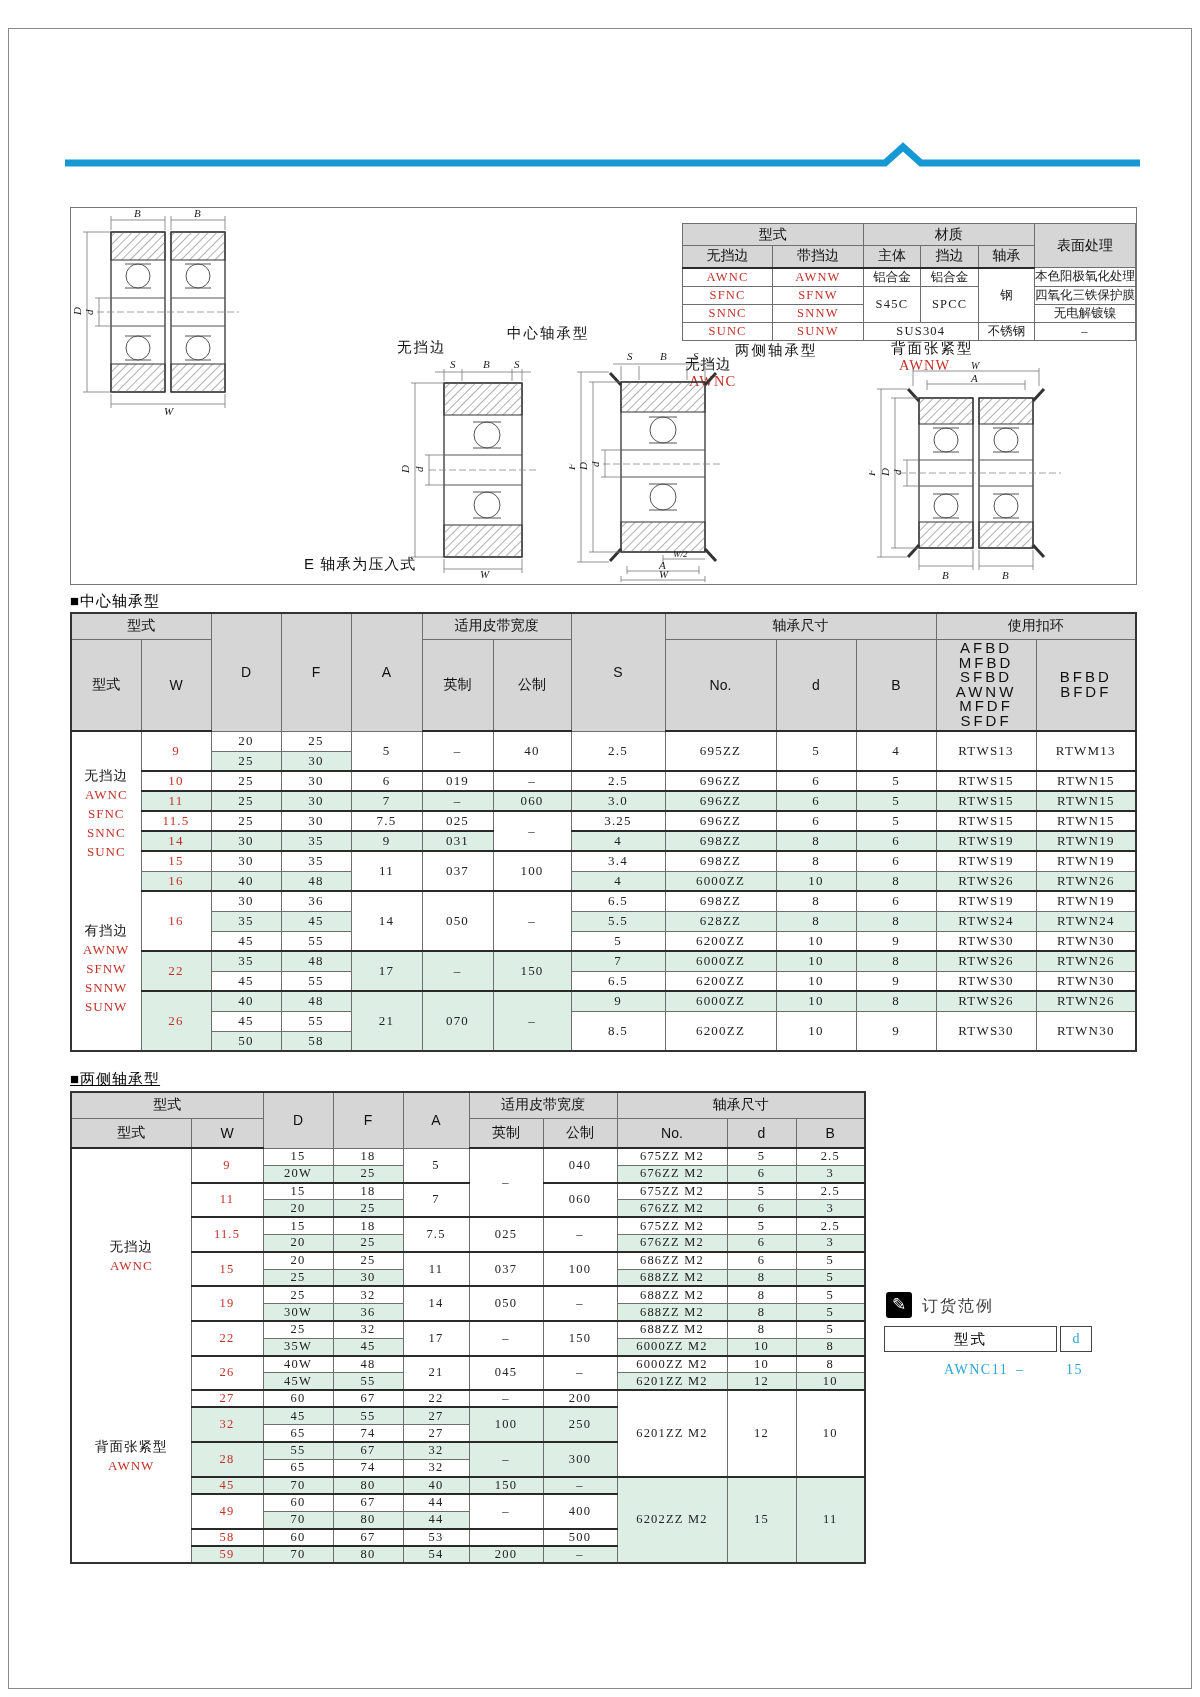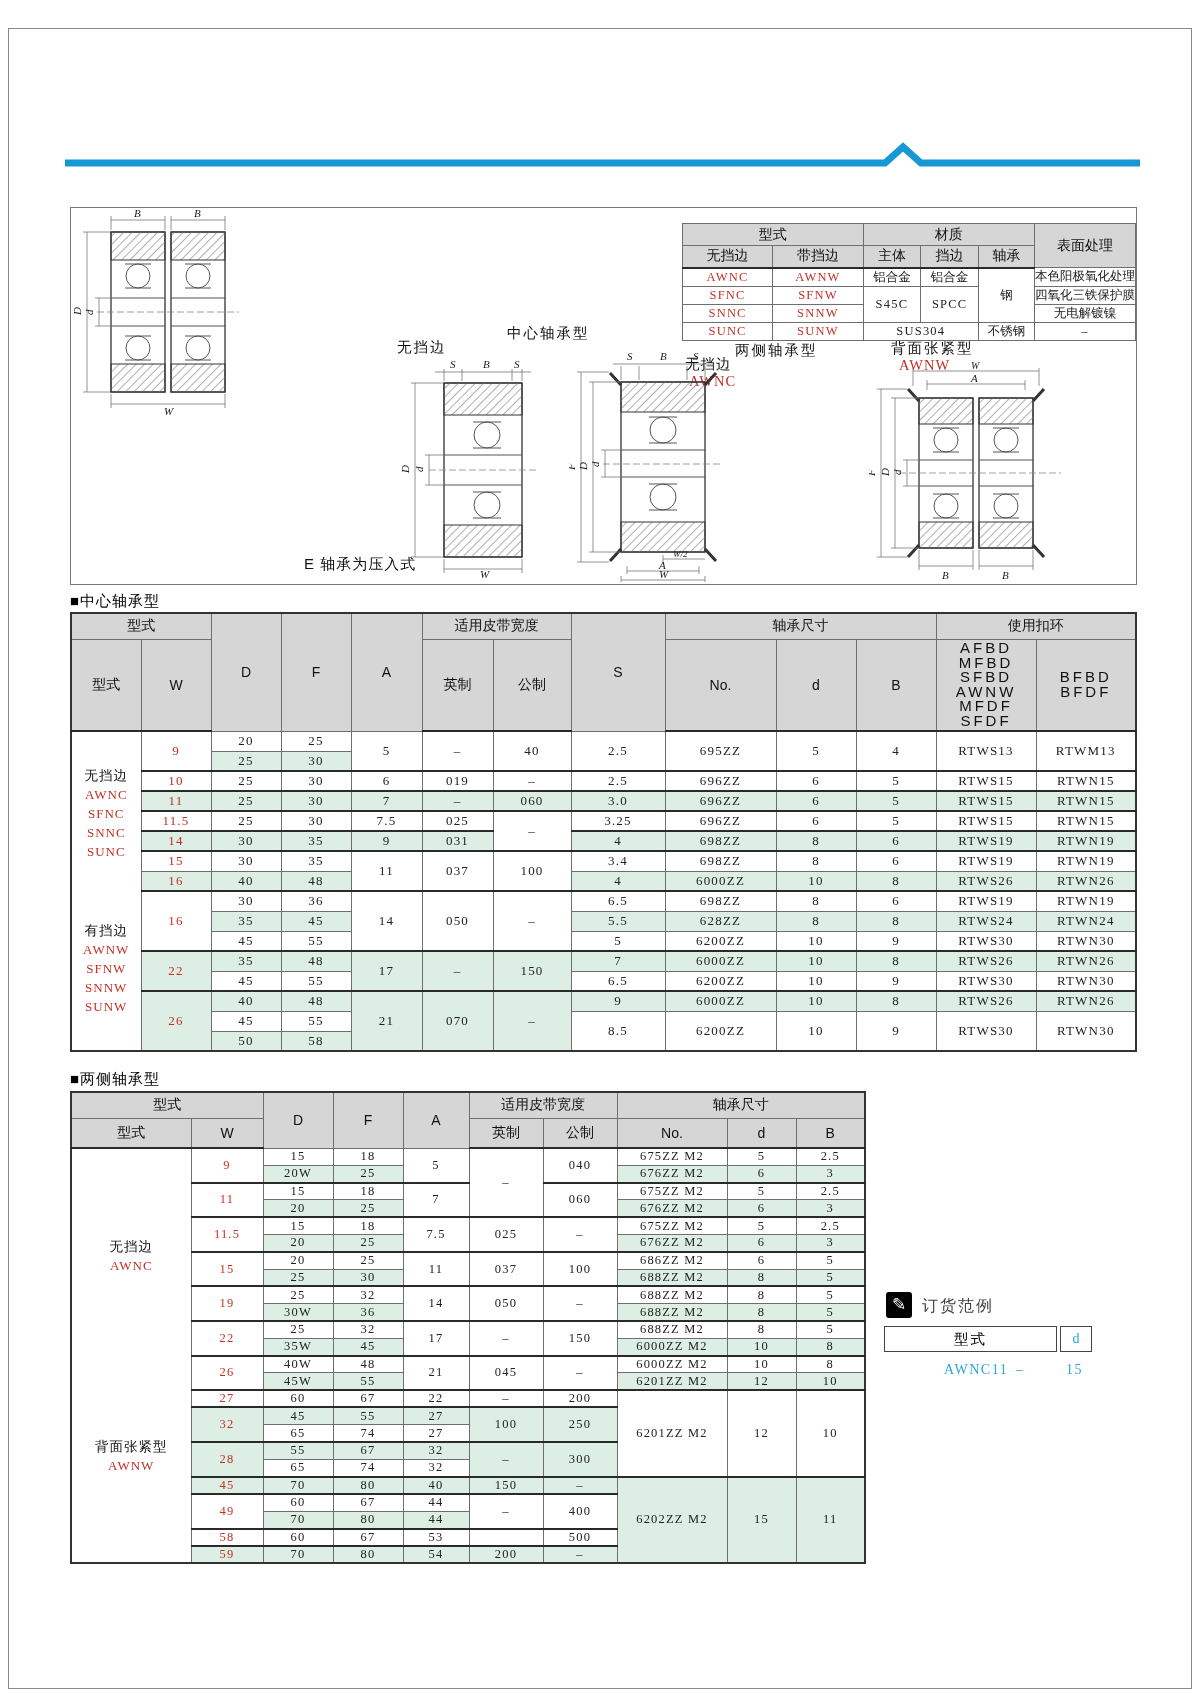--- a/index.html
+++ b/index.html
@@ -618,21 +618,21 @@
           <td rowspan="2">RTWS30</td>
           <td rowspan="2">RTWN30</td>
         </tr>
         <tr class="g">
           <td>50</td>
           <td>58</td>
         </tr>
       </tbody>
     </table>
 
-  <div class="sec-label" style="left:70px;top:1070px;">■两侧轴承型</div>
+  <div class="sec-label" style="left:70px;top:1070px;text-decoration:underline;">■两侧轴承型</div>
   <table class="dt" id="t2">
       <colgroup>
         <col style="width: 120px;">
         <col style="width: 72px;">
         <col style="width: 70px;">
         <col style="width: 70px;">
         <col style="width: 66px;">
         <col style="width: 74px;">
         <col style="width: 74px;">
         <col style="width: 110px;">

